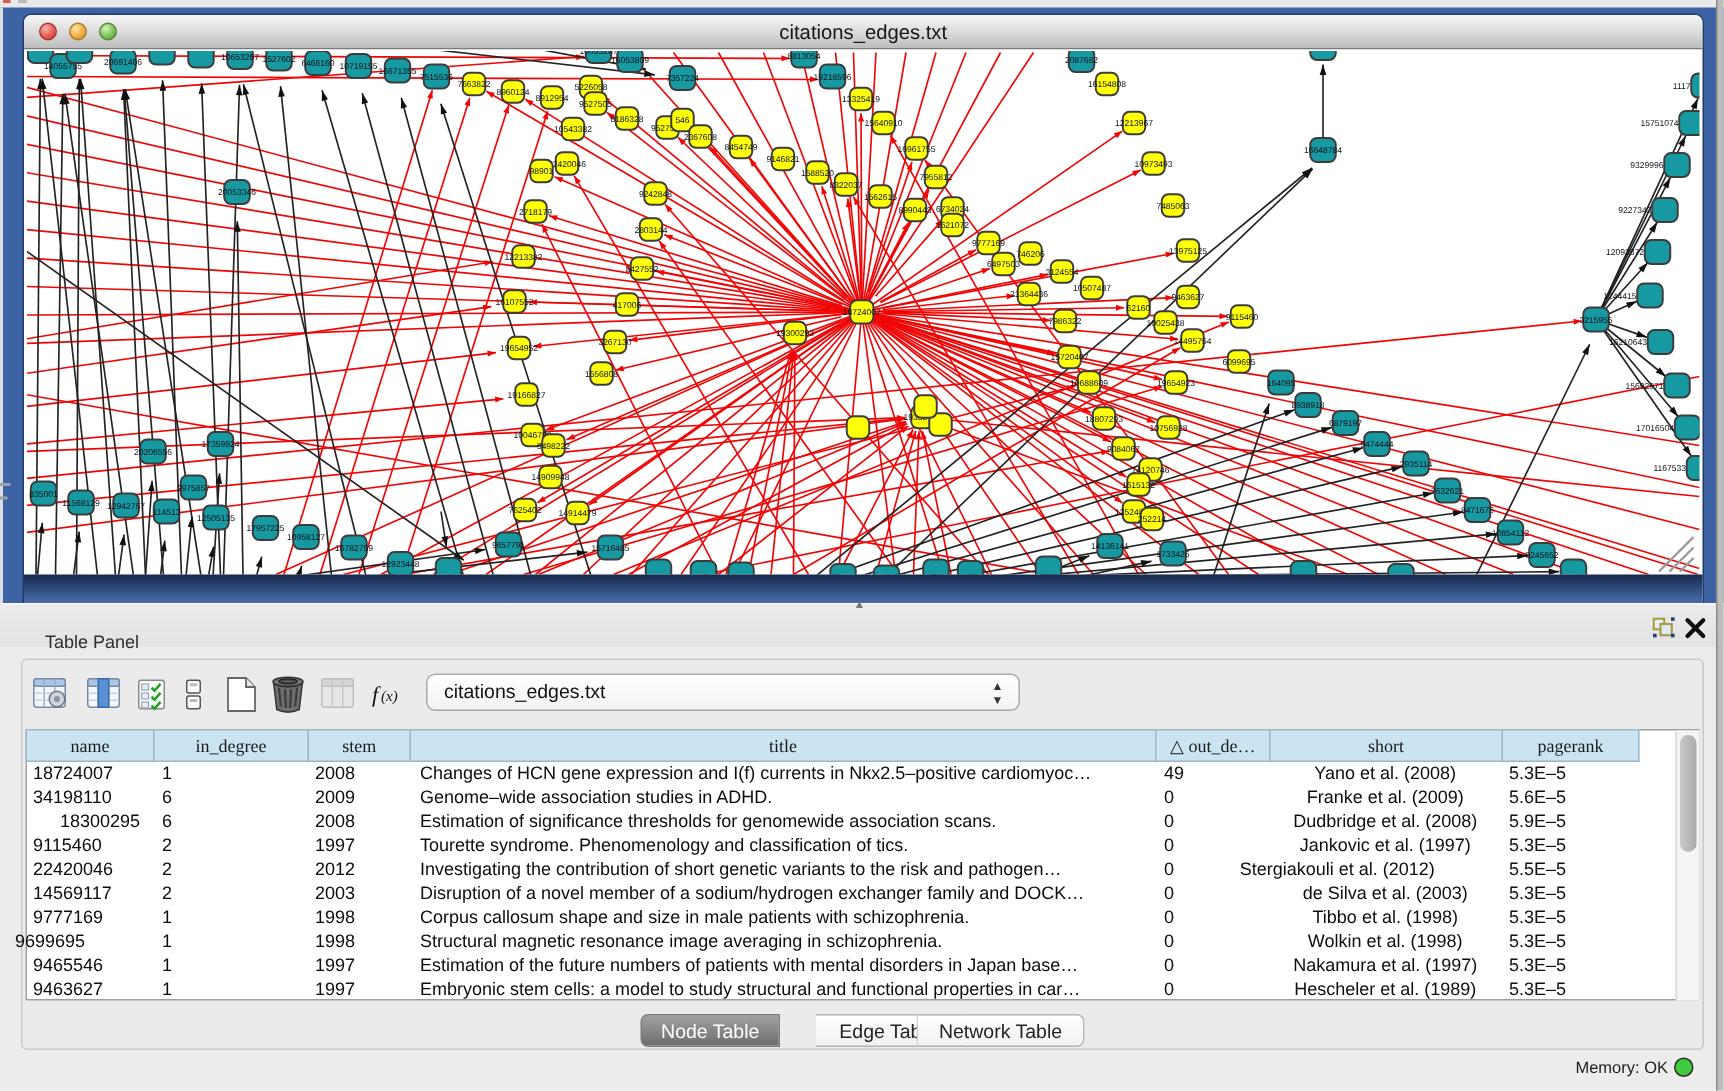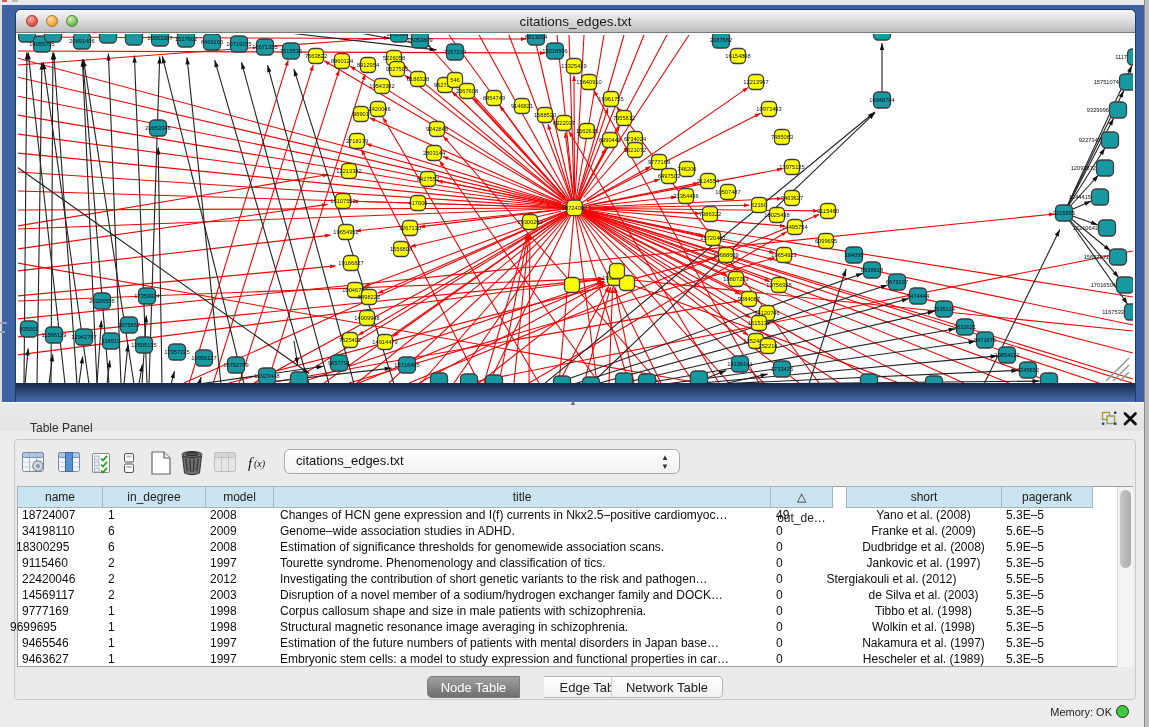--- a/index.html
+++ b/index.html
@@ -16,21 +16,21 @@
 #winbtm { left:16px; top:383px; width:1119px; height:19px;
   background:linear-gradient(#17294c,#2c4877 45%,#496dab); }
 #panel { left:0; top:402px; width:1149px; height:325px; background:#ececec; border-top:1px solid #fbfbfb; }
 #phead { left:0; top:403px; width:1149px; height:28px; background:linear-gradient(#ebebeb,#e3e3e3); }
 #ptitle { left:10px; top:421px; font-size:12px; color:#2e2e2e;margin-left:20px; }
 #container { left:14px; top:439px; width:1122px; height:261px; border:1px solid #c9c9c9; border-radius:4px; background:#ebebeb; }
 #dropdown { left:284px; top:449px; width:396px; height:25px; background:linear-gradient(#ffffff,#f2f2f2); border:1px solid #a9a9a9; border-radius:6px; }
 #ddtext { left:296px; top:453px; font-size:13px; color:#111; }
 #ddarrows { left:660px; top:449px; width:10px; height:25px; font-size:8px; color:#333; line-height:9px; padding-top:4px; text-align:center; }
 #tablewrap { left:17px; top:486px; width:1116px; height:181px; background:#fff; border:1px solid #9e9e9e; }
-.hcell { position:absolute; top:486px; height:22px; background:#cbe4f1; border:1px solid #9fb6c4; font-size:12px; color:#1b1b1b; text-align:center; line-height:21px; }
+.hcell { position:absolute; top:486px; height:22px; background:#cbe4f1; border:1px solid #9fb6c4; font-size:12px; color:#1b1b1b; text-align:center; line-height:21px;font-family:Liberation Serif, serif; }
 .trow { position:absolute; height:16px; font-size:12px; color:#0d0d0d; white-space:nowrap; }
 .trow span { position:absolute; top:0px; line-height:15px; }
 .trow .ctr { text-align:center; }
 #sbtrack { left:1117px; top:487px; width:16px; height:180px; background:#f4f4f4; border-left:1px solid #d8d8d8; }
 #sbthumb { left:1119.5px; top:490px; width:11px; height:78px; background:linear-gradient(90deg,#c9c9c9,#ababab); border-radius:6px; }
 .tab { position:absolute; top:676px; height:22px; font-size:13px; text-align:center; line-height:21px; }
 #memtext { left:1040px; top:706px; width:72px; text-align:right; font-size:11px; color:#1c1c1c; }
 #memdot { left:1116px; top:705px; width:13px; height:13px; border-radius:50%; background:#3ecb3e; border:1.5px solid #2c2c2c; }
 #rightstrip { left:1144px; top:0; width:5px; height:727px; background:#bdbdbd; border-left:1px solid #8a8a8a; }
 #collapse { left:569px; top:398px; font-size:8px; color:#777; }
@@ -742,23 +742,23 @@
     </g>
     <text x="228" y="19" font-family="Liberation Serif, serif" font-style="italic" font-size="15" fill="#111">f</text>
     <text x="234" y="18" font-family="Liberation Serif, serif" font-style="italic" font-size="10" fill="#111">(x)</text>
   </svg>
 <div class="abs" id="dropdown"></div>
 <div class="abs" id="ddtext">citations_edges.txt</div>
 <div class="abs" id="ddarrows">▲<br>▼</div>
 <div class="abs" id="tablewrap"></div>
 <div class="hcell" style="left:17px;width:86px">name</div>
 <div class="hcell" style="left:102px;width:104px">in_degree</div>
-<div class="hcell" style="left:205px;width:69px">model</div>
+<div class="hcell" style="left:205px;width:69px">stem</div>
 <div class="hcell" style="left:273px;width:498px">title</div>
-<div class="hcell" style="left:770px;width:63px">△ out_de…</div>
+<div class="hcell" style="left:770px;width:77px">△ out_de…</div>
 <div class="hcell" style="left:846px;width:156px">short</div>
 <div class="hcell" style="left:1001px;width:92px">pagerank</div>
 <div class="trow" style="top:508px">
     <span style="left:22px">18724007</span>
     <span style="left:108px">1</span>
     <span style="left:210px">2008</span>
     <span style="left:280px">Changes of HCN gene expression and I(f) currents in Nkx2.5–positive cardiomyoc…</span>
     <span style="left:776px">49</span>
     <span class="ctr" style="left:846px;width:155px">Yano et al. (2008)</span>
     <span style="left:1006px">5.3E–5</span>
@@ -766,21 +766,21 @@
 <div class="trow" style="top:524px">
     <span style="left:22px">34198110</span>
     <span style="left:108px">6</span>
     <span style="left:210px">2009</span>
     <span style="left:280px">Genome–wide association studies in ADHD.</span>
     <span style="left:776px">0</span>
     <span class="ctr" style="left:846px;width:155px">Franke et al. (2009)</span>
     <span style="left:1006px">5.6E–5</span>
   </div>
 <div class="trow" style="top:540px">
-    <span style="left:16px">18300295</span>
+    <span style="left:40px">18300295</span>
     <span style="left:108px">6</span>
     <span style="left:210px">2008</span>
     <span style="left:280px">Estimation of significance thresholds for genomewide association scans.</span>
     <span style="left:776px">0</span>
     <span class="ctr" style="left:846px;width:155px">Dudbridge et al. (2008)</span>
     <span style="left:1006px">5.9E–5</span>
   </div>
 <div class="trow" style="top:556px">
     <span style="left:22px">9115460</span>
     <span style="left:108px">2</span>
@@ -832,21 +832,21 @@
     <span style="left:210px">1997</span>
     <span style="left:280px">Estimation of the future numbers of patients with mental disorders in Japan base…</span>
     <span style="left:776px">0</span>
     <span class="ctr" style="left:846px;width:155px">Nakamura et al. (1997)</span>
     <span style="left:1006px">5.3E–5</span>
   </div>
 <div class="trow" style="top:652px">
     <span style="left:22px">9463627</span>
     <span style="left:108px">1</span>
     <span style="left:210px">1997</span>
-    <span style="left:280px">Embryonic stem cells: a model to study expression and functional properties in car…</span>
+    <span style="left:280px">Embryonic stem cells: a model to study structural and functional properties in car…</span>
     <span style="left:776px">0</span>
     <span class="ctr" style="left:846px;width:155px">Hescheler et al. (1989)</span>
     <span style="left:1006px">5.3E–5</span>
   </div>
 <div class="abs" id="sbtrack"></div>
 <div class="abs" id="sbthumb"></div>
 <div class="tab" style="left:427px;width:93px;background:linear-gradient(#a0a0a0,#6e6e6e);color:#fff;border:1px solid #7c7c7c;border-radius:5px 0 0 5px;">Node Table</div>
 <div class="tab" style="left:544px;width:97px;background:linear-gradient(#ffffff,#f1f1f1);color:#222;border:1px solid #b5b5b5;border-left:none;">Edge Table</div>
 <div class="tab" style="left:611px;width:112px;background:linear-gradient(#ffffff,#f1f1f1);color:#222;border:1px solid #b5b5b5;border-left:1px solid #cfcfcf;border-radius:0 5px 5px 0;">Network Table</div>
 <div class="abs" id="memtext">Memory: OK</div>

